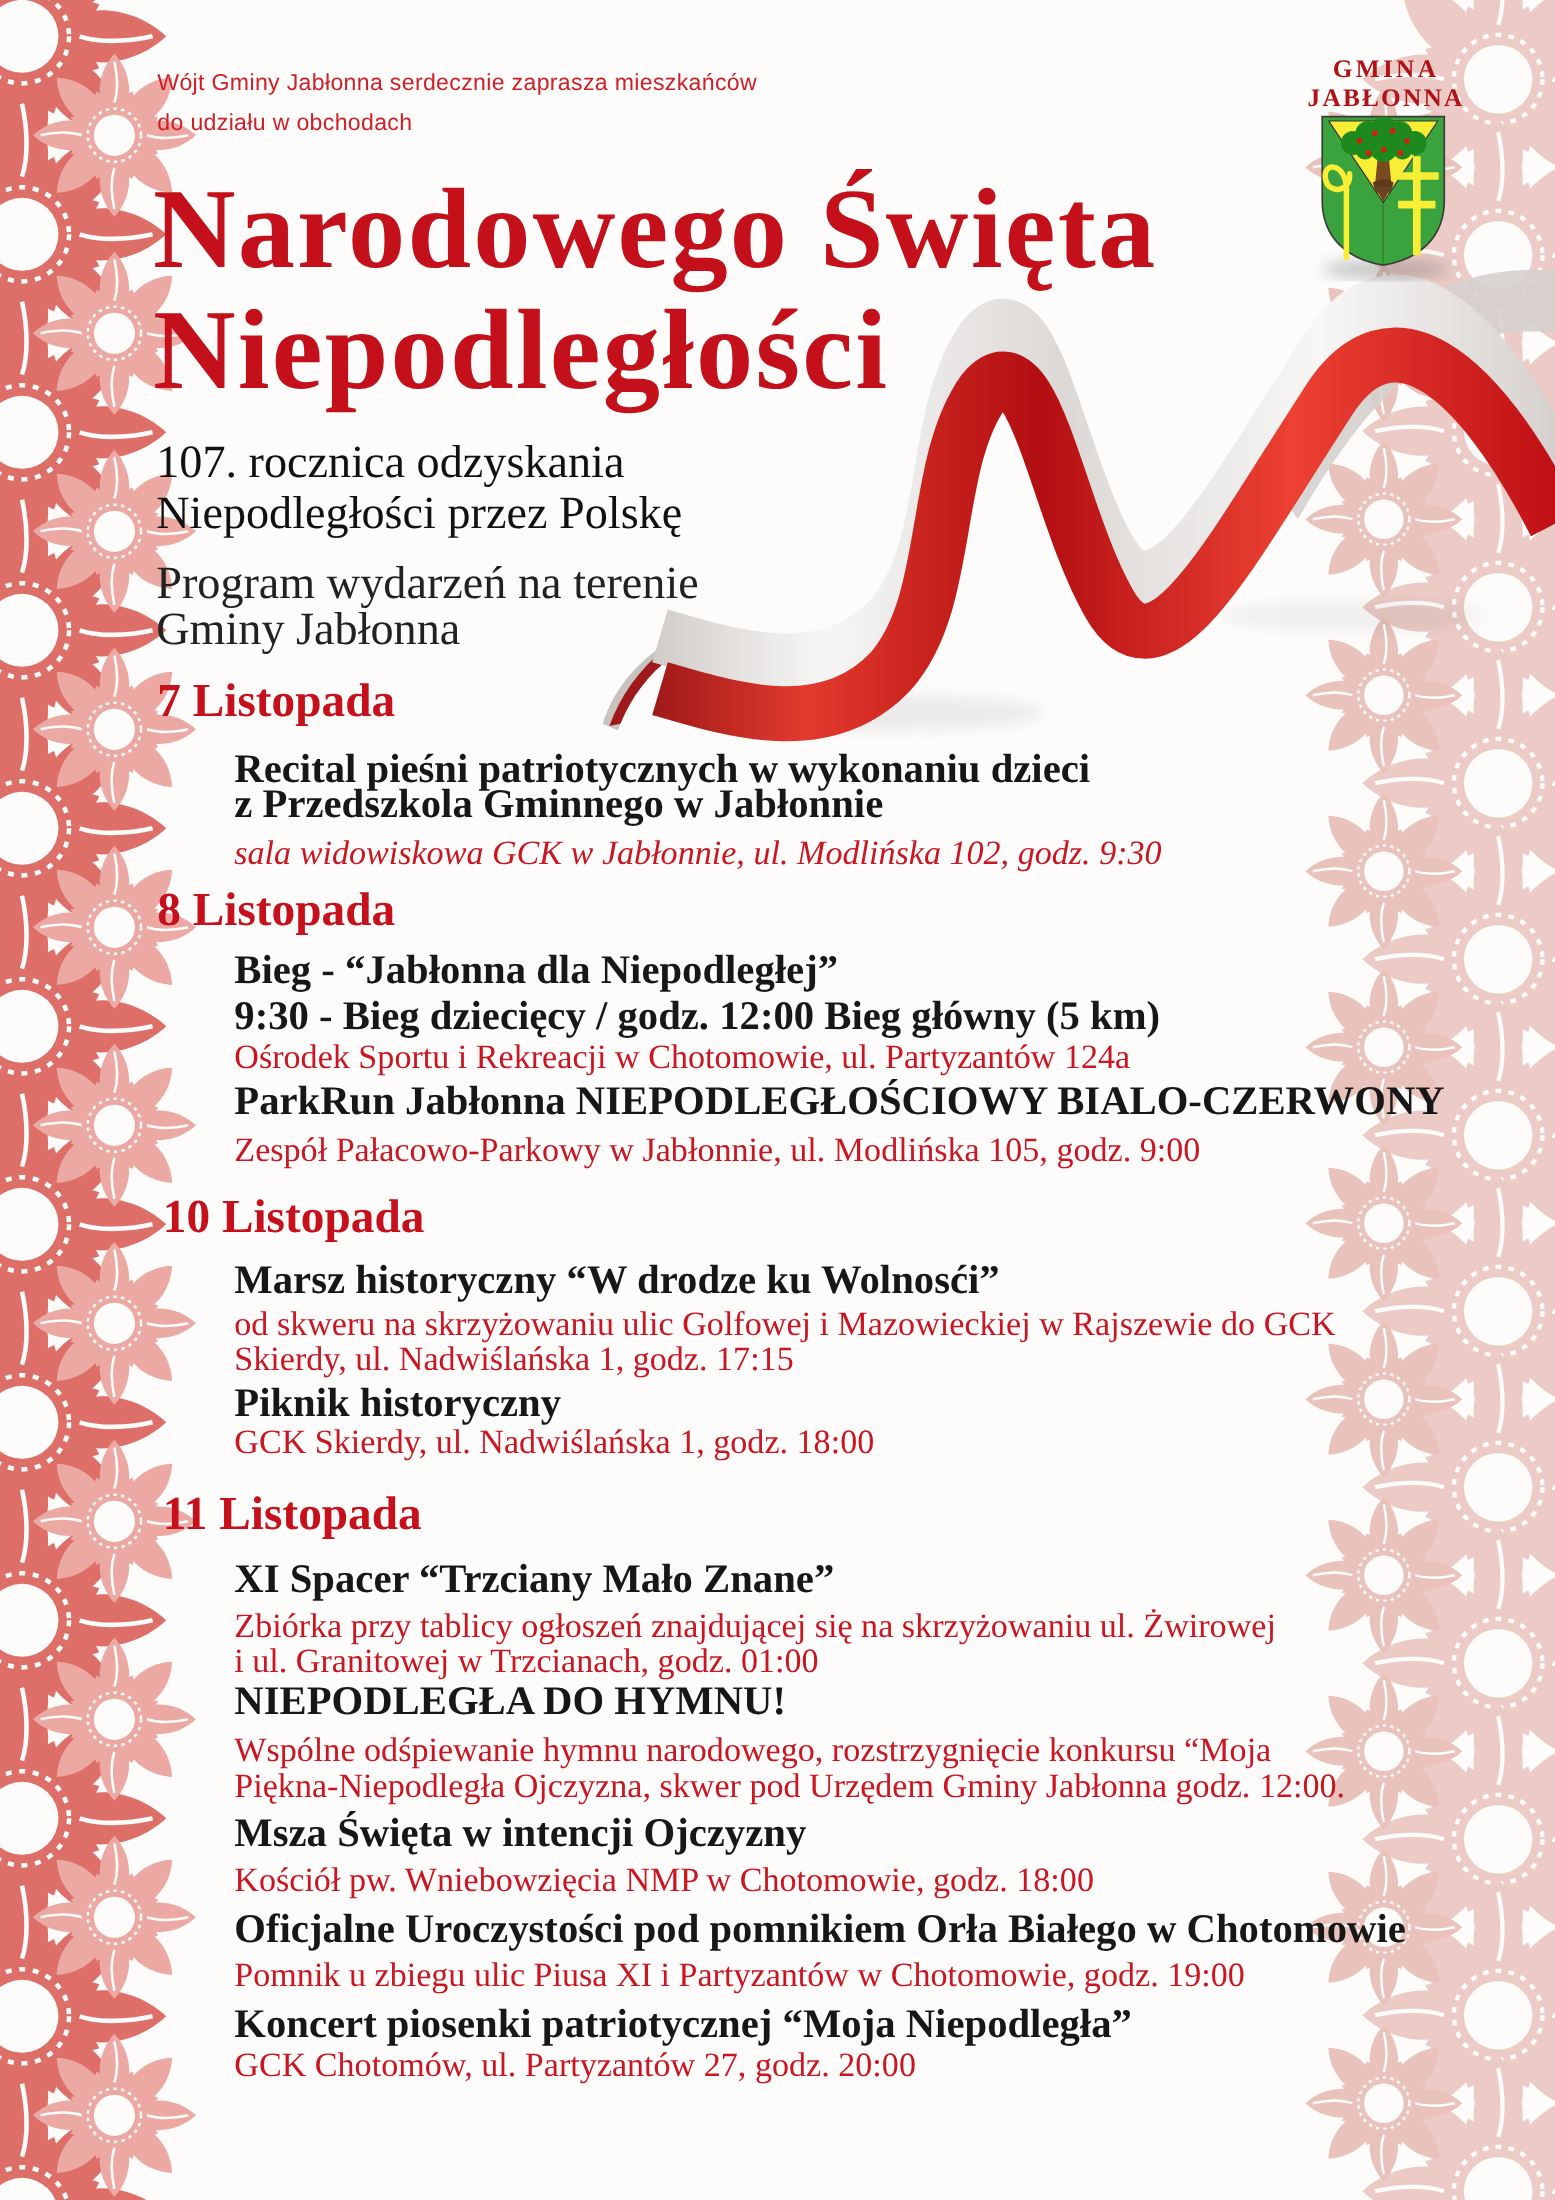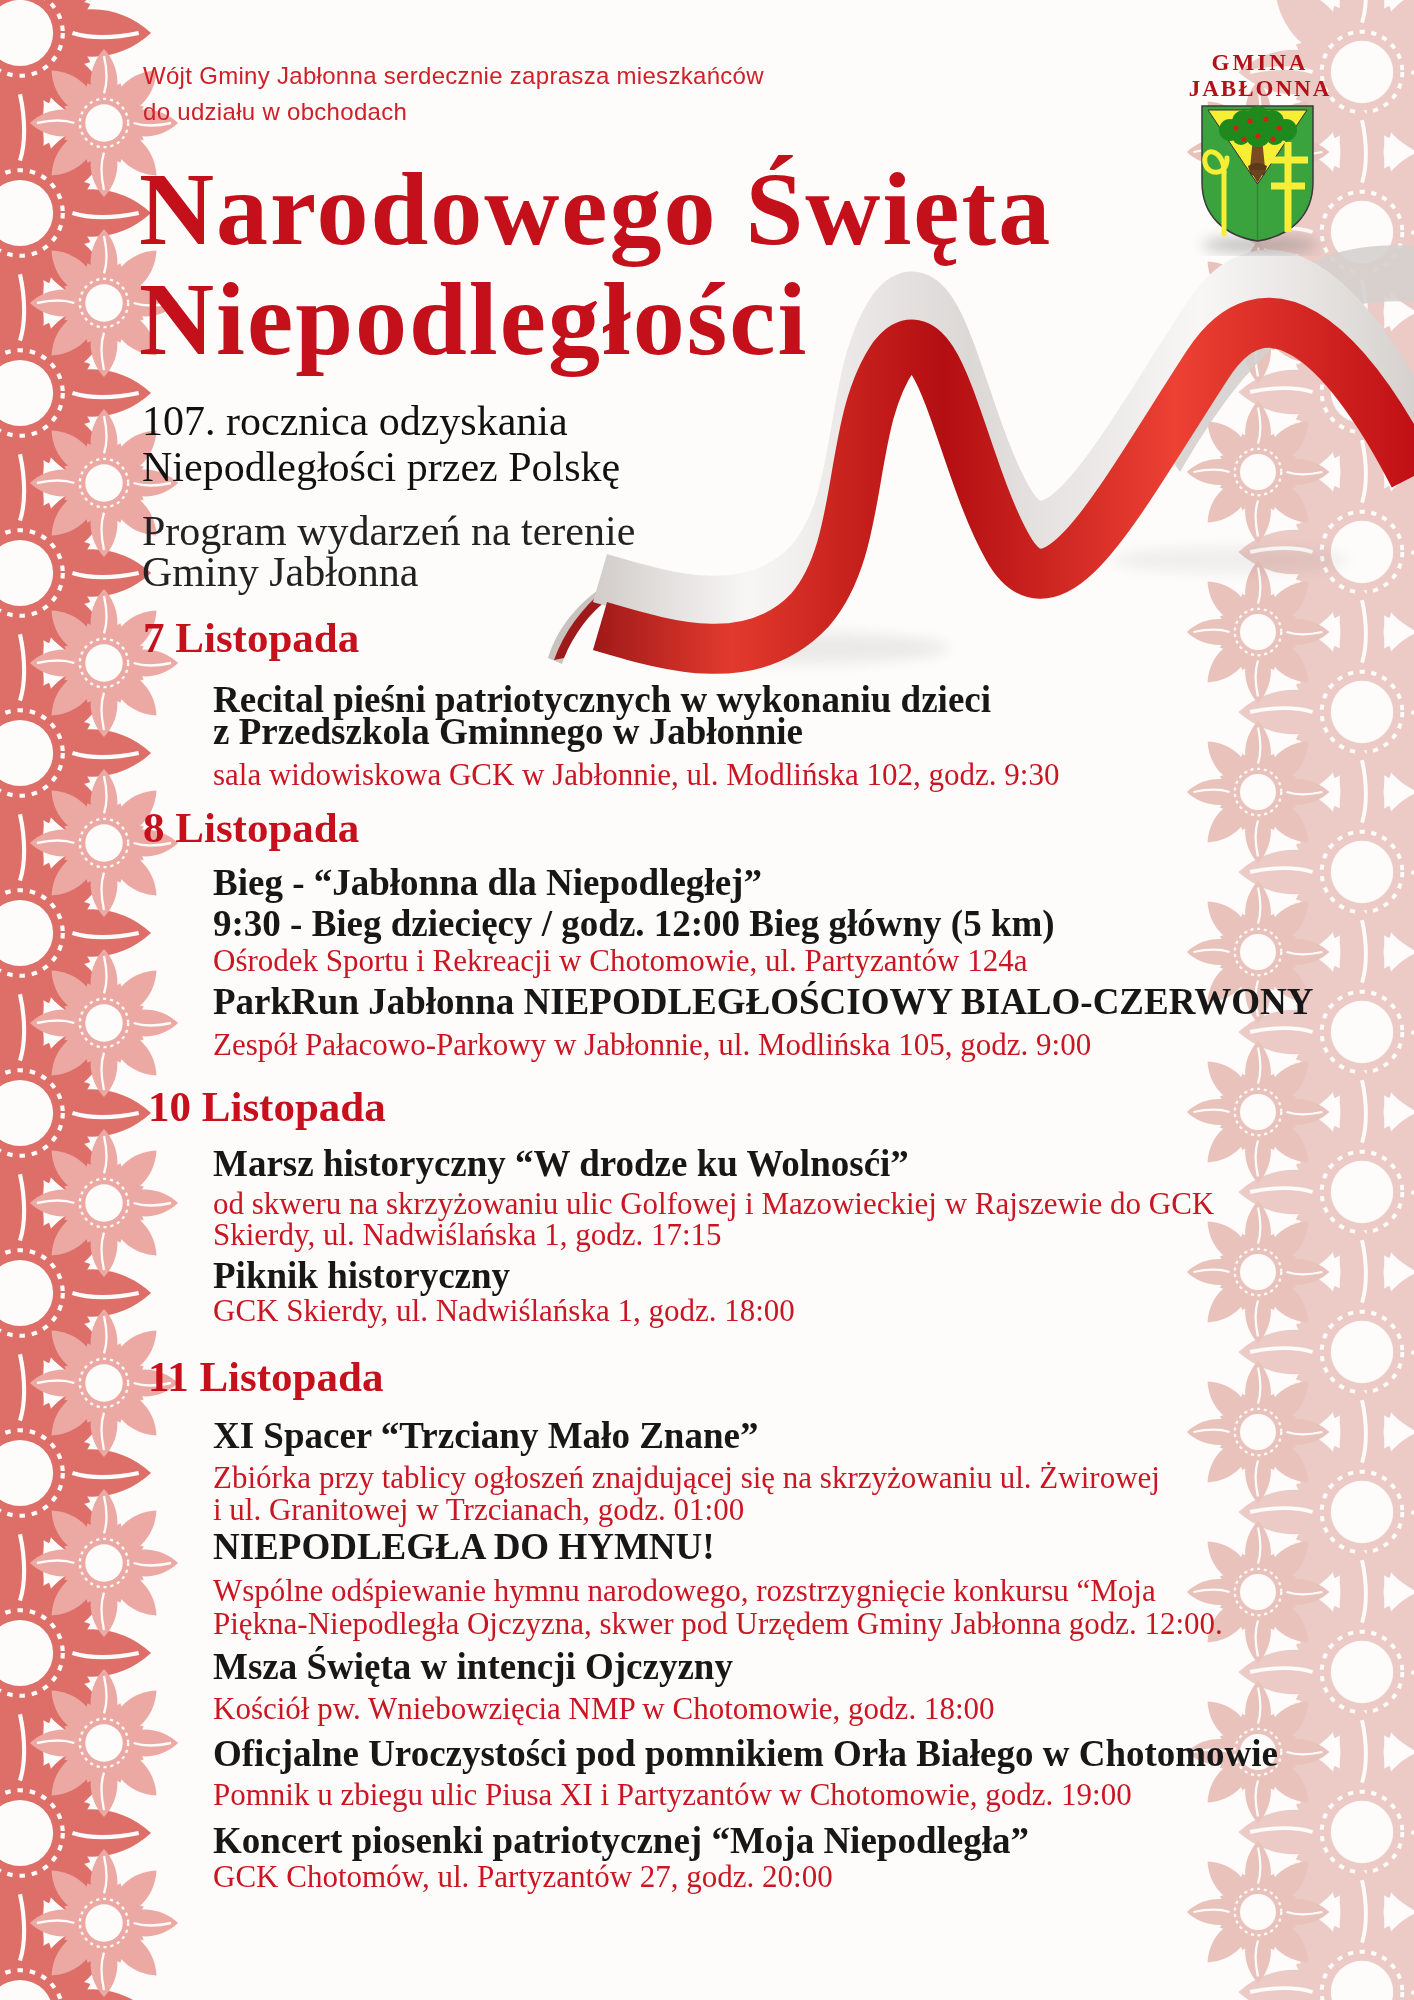--- a/index.html
+++ b/index.html
@@ -8,21 +8,21 @@
     --pattern-right:#eccbc6; --pattern-right-small:#e9c2bc;
     --crest-green:#3aa33e; --crest-yellow:#f8ee35; --flag-red:#c8101d; --flag-white:#f2f0ef;
     --bg:#fdfcfb;
   }
   html,body{margin:0;padding:0;}
   body{width:1414px;height:2000px;position:relative;overflow:hidden;background:var(--bg);
        font-family:"Liberation Serif",serif;}
   svg{display:block;}
   .layer{position:absolute;left:0;top:0;width:1414px;height:2000px;pointer-events:none;}
   .absline{position:absolute;white-space:nowrap;}
-  .intro{font-family:"Liberation Sans",sans-serif;font-size:24px;line-height:36px;
+  .intro{font-family:"Liberation Sans",sans-serif;font-size:21px;line-height:36px;
          color:var(--red-intro);letter-spacing:.3px;}
   .big-title{font-weight:bold;font-size:104px;line-height:1;letter-spacing:2px;color:var(--red-title);}
   .subtitle{font-weight:normal;font-size:42px;line-height:1;color:#111;}
   .program{font-size:42px;line-height:1;color:#222;}
   .date-heading{font-weight:bold;font-size:43px;line-height:1;color:var(--red-heading);}
   .event-title{font-weight:bold;font-size:37px;line-height:1;color:var(--text-dark);}
   .event-detail{font-size:31px;line-height:1;color:var(--red-detail);}
   .crest-wrap{position:absolute;left:1178px;top:44px;width:164px;height:212px;}
 </style>
 </head>
@@ -206,21 +206,21 @@
 
 <div class="absline subtitle" style="left:142px;top:400px;">107. rocznica odzyskania</div>
 <div class="absline subtitle" style="left:142px;top:446px;">Niepodległości przez Polskę</div>
 
 <div class="absline program" style="left:142px;top:510px;">Program wydarzeń na terenie</div>
 <div class="absline program" style="left:142px;top:551px;">Gminy Jabłonna</div>
 
 <div class="absline date-heading" style="left:143px;top:616px;">7 Listopada</div>
 <div class="absline event-title" style="left:213px;top:681px;">Recital pieśni patriotycznych w wykonaniu dzieci</div>
 <div class="absline event-title" style="left:213px;top:713px;">z Przedszkola Gminnego w Jabłonnie</div>
-<div class="absline event-detail" style="left:213px;top:759px;">sala widowiskowa GCK w Jabłonnie, ul. Modlińska 102, godz. 9:30</div>
+<div class="absline event-detail" style="left:213px;top:759px;font-style:italic;">sala widowiskowa GCK w Jabłonnie, ul. Modlińska 102, godz. 9:30</div>
 
 <div class="absline date-heading" style="left:143px;top:806px;">8 Listopada</div>
 <div class="absline event-title" style="left:213px;top:864px;">Bieg - “Jabłonna dla Niepodległej”</div>
 <div class="absline event-title" style="left:213px;top:905px;">9:30 - Bieg dziecięcy / godz. 12:00 Bieg główny (5 km)</div>
 <div class="absline event-detail" style="left:213px;top:945px;">Ośrodek Sportu i Rekreacji w Chotomowie, ul. Partyzantów 124a</div>
 <div class="absline event-title" style="left:213px;top:983px;">ParkRun Jabłonna NIEPODLEGŁOŚCIOWY BIALO-CZERWONY</div>
 <div class="absline event-detail" style="left:213px;top:1029px;">Zespół Pałacowo-Parkowy w Jabłonnie, ul. Modlińska 105, godz. 9:00</div>
 
 <div class="absline date-heading" style="left:148px;top:1085px;">10 Listopada</div>
 <div class="absline event-title" style="left:213px;top:1145px;">Marsz historyczny “W drodze ku Wolnosći”</div>

